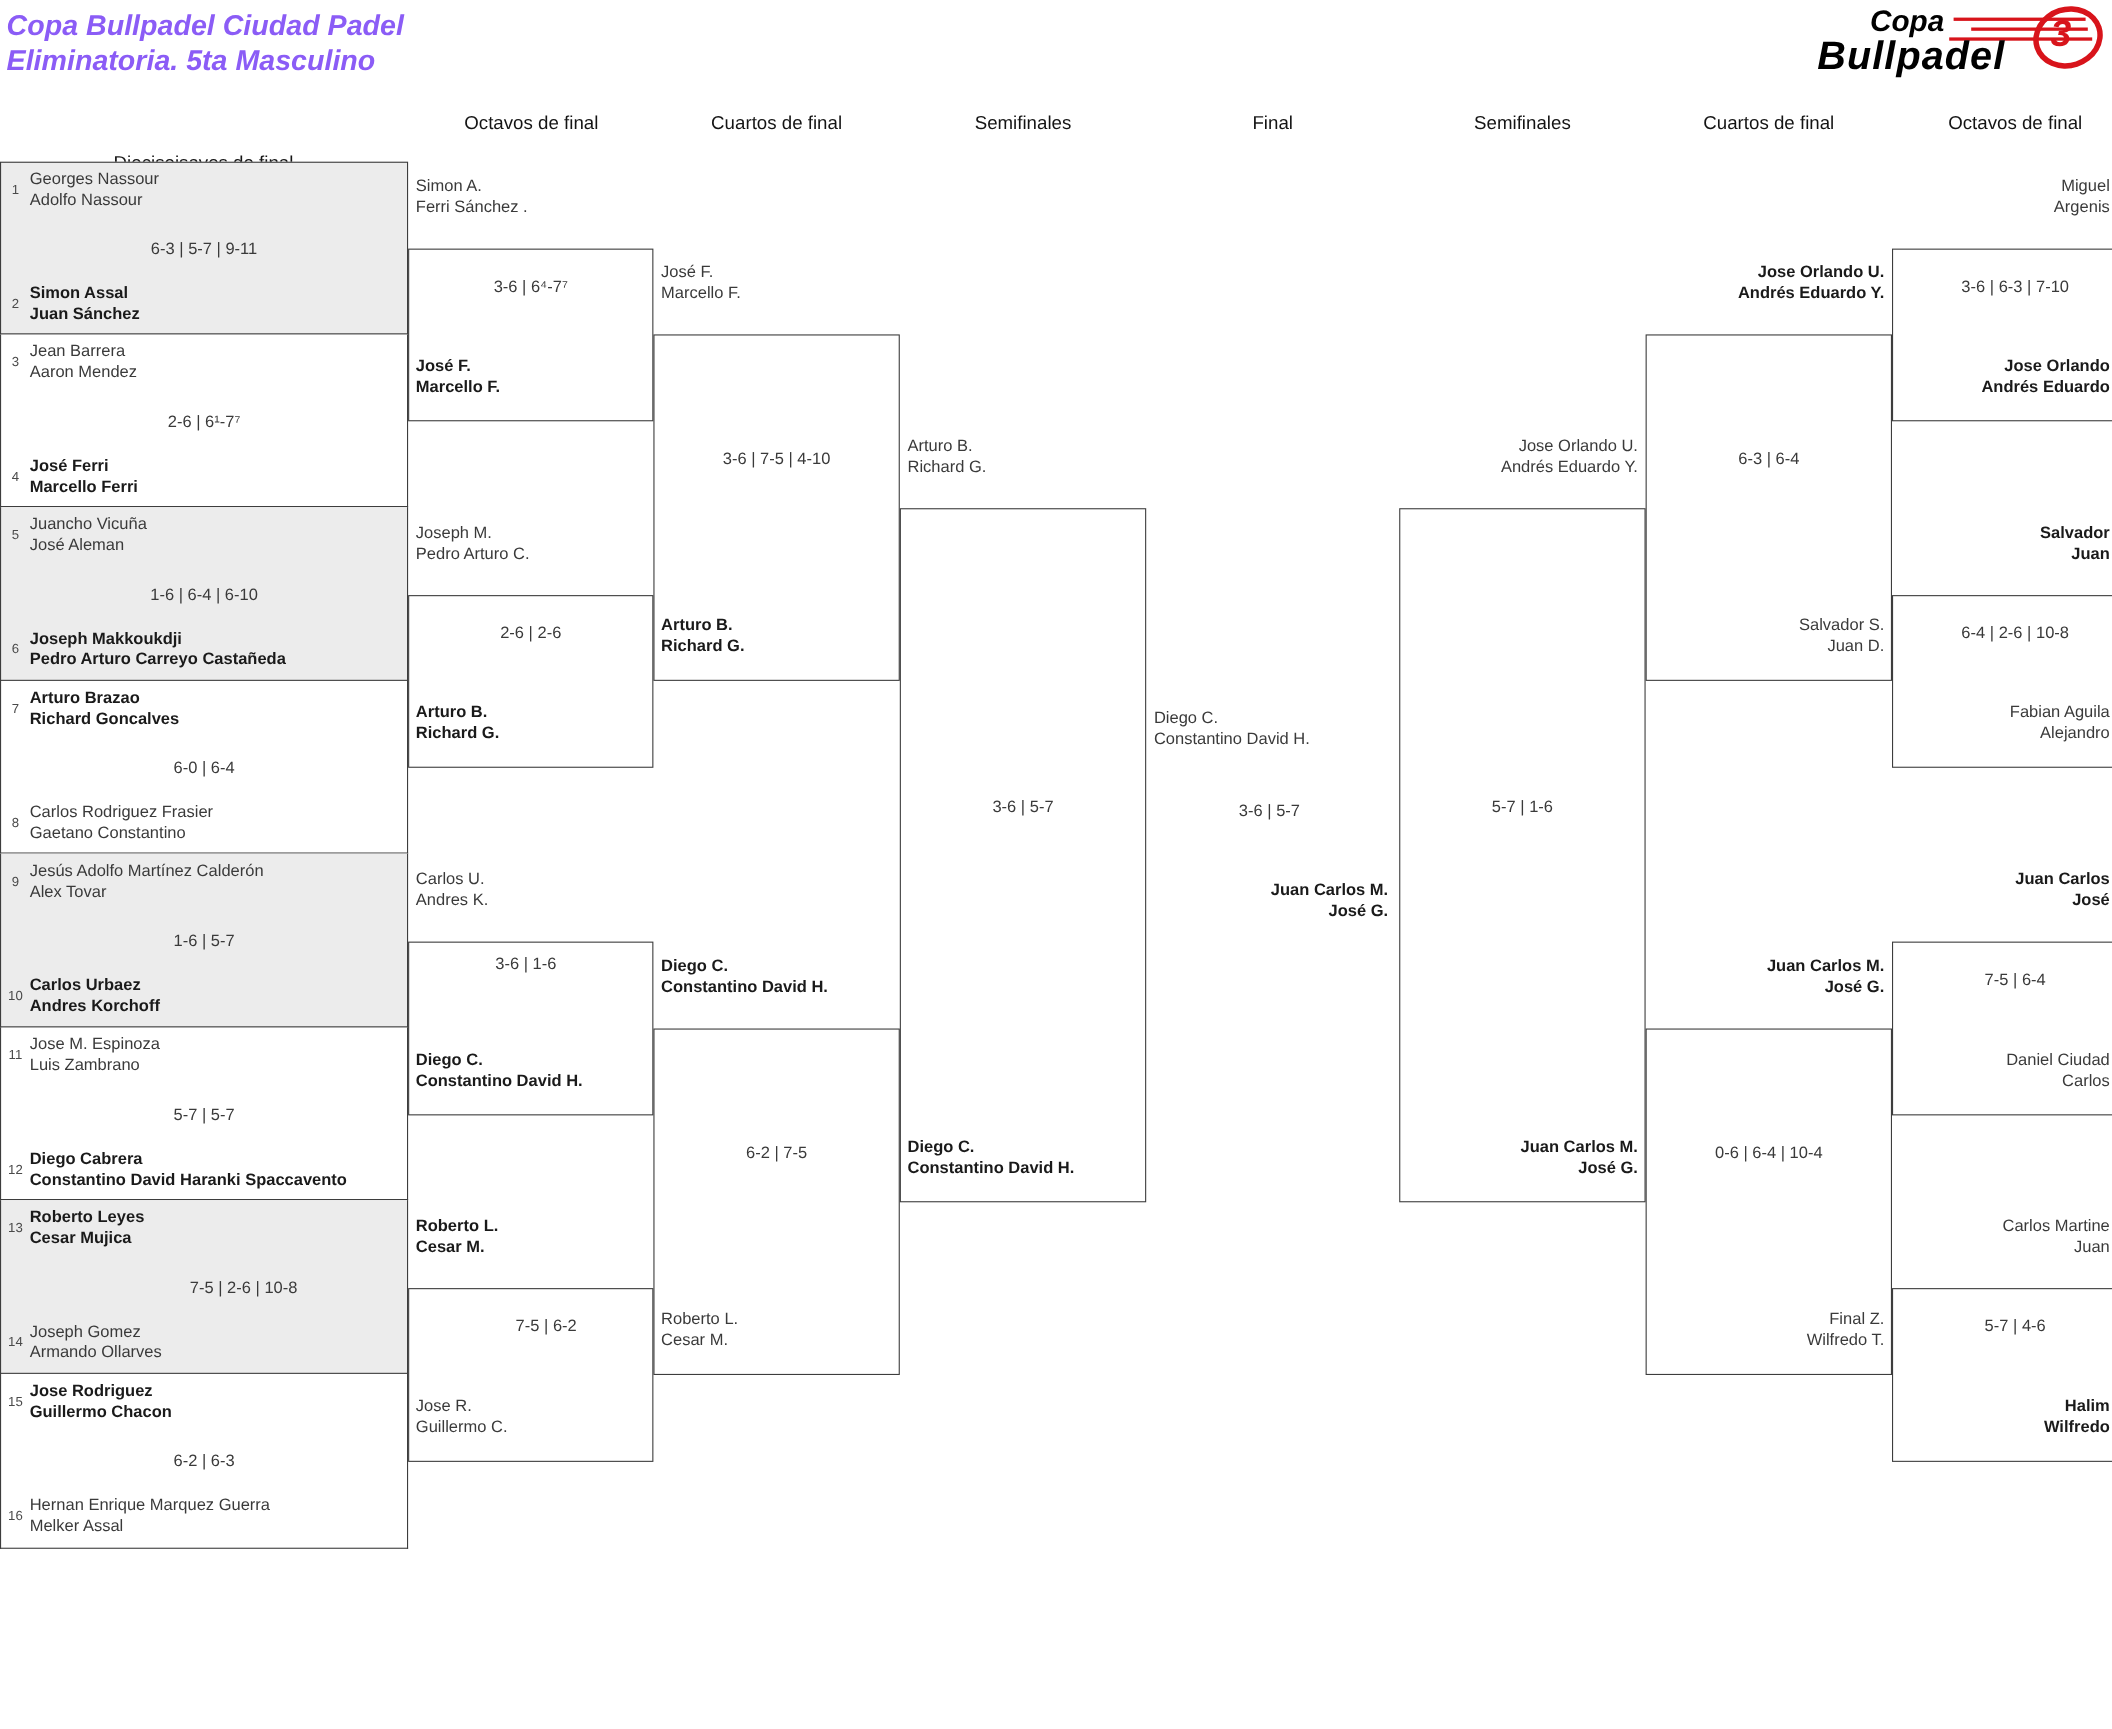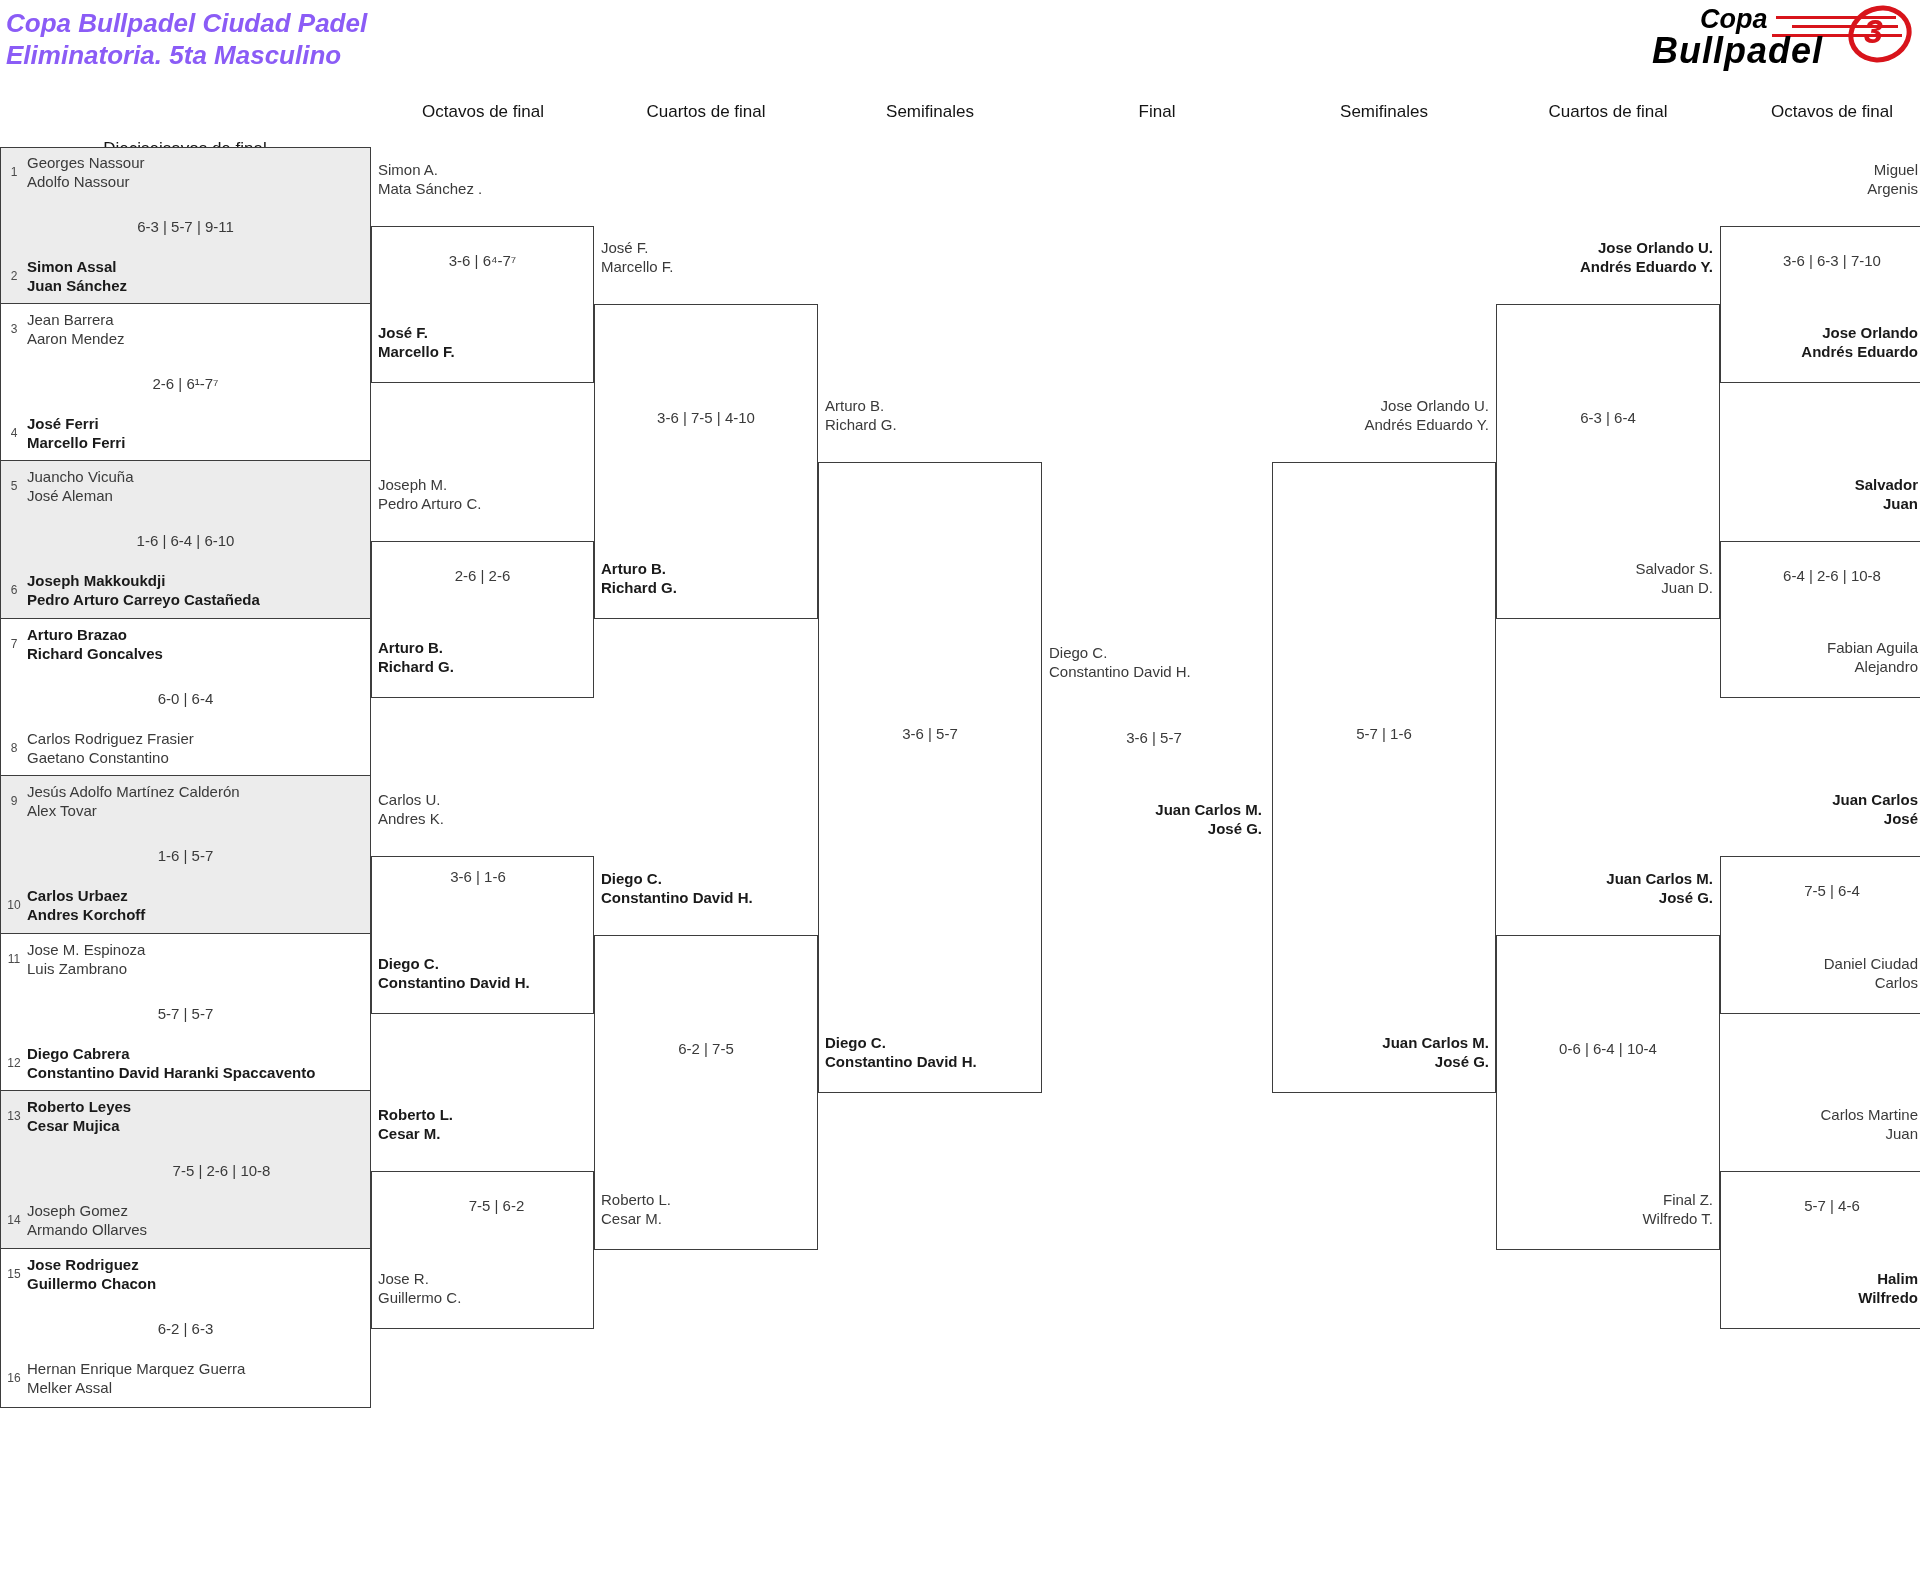--- a/index.html
+++ b/index.html
@@ -142,21 +142,21 @@
     </div>
     <div class="score" style="left: 0px; width: 371px; top: 1319px;">6-2 | 6-3</div>
     <div class="seed" style="left: 4px; top: 1359px;">16</div>
     <div class="team" style="left: 27px; top: 1359px;">
       <div>Hernan Enrique Marquez Guerra</div>
       <div>Melker Assal</div>
     </div>
     <div class="match-rect" style="left: 371px; top: 226px; width: 223px; height: 157px;"></div>
     <div class="team" style="left: 378px; top: 160px;">
       <div>Simon A.</div>
-      <div>Mata Sánchez .</div>
+      <div>Ferri Sánchez .</div>
     </div>
     <div class="team bold" style="left: 378px; top: 323px;">
       <div>José F.</div>
       <div>Marcello F.</div>
     </div>
     <div class="score" style="left: 371px; width: 223px; top: 251px;">3-6 | 6⁴-7⁷</div>
     <div class="match-rect" style="left: 371px; top: 541px; width: 223px; height: 157px;"></div>
     <div class="team" style="left: 378px; top: 475px;">
       <div>Joseph M.</div>
       <div>Pedro Arturo C.</div>

